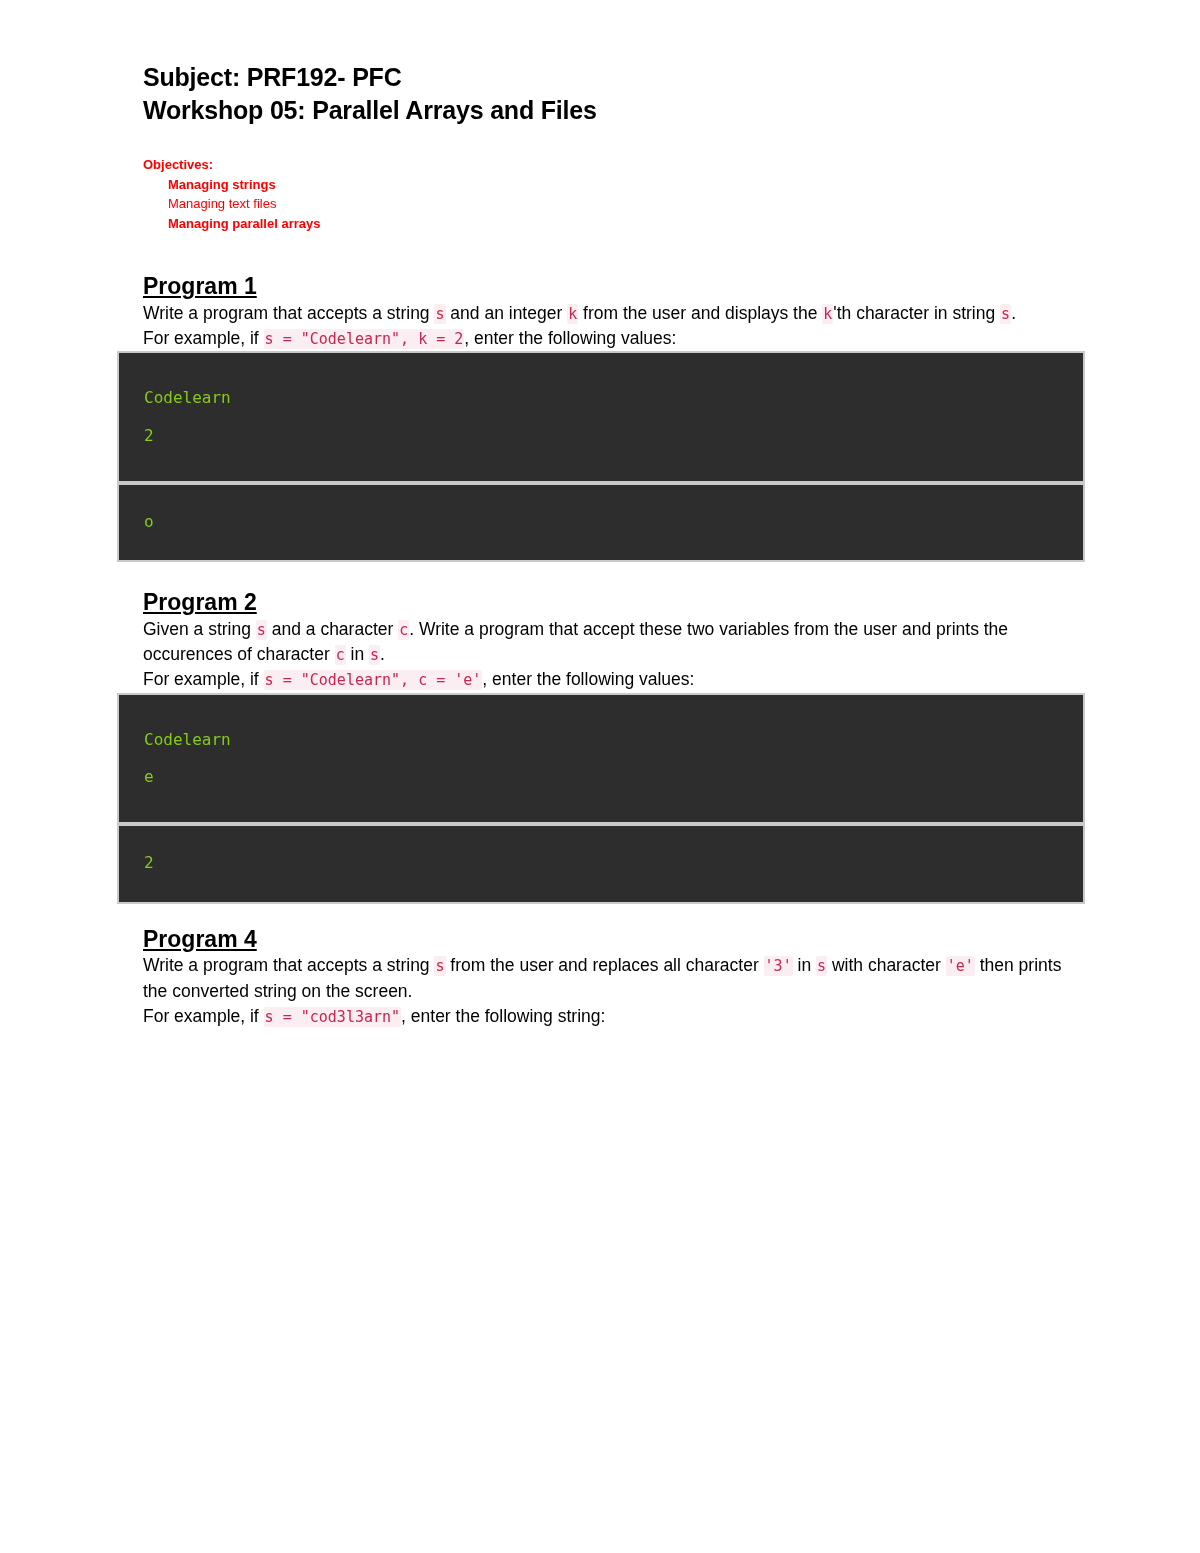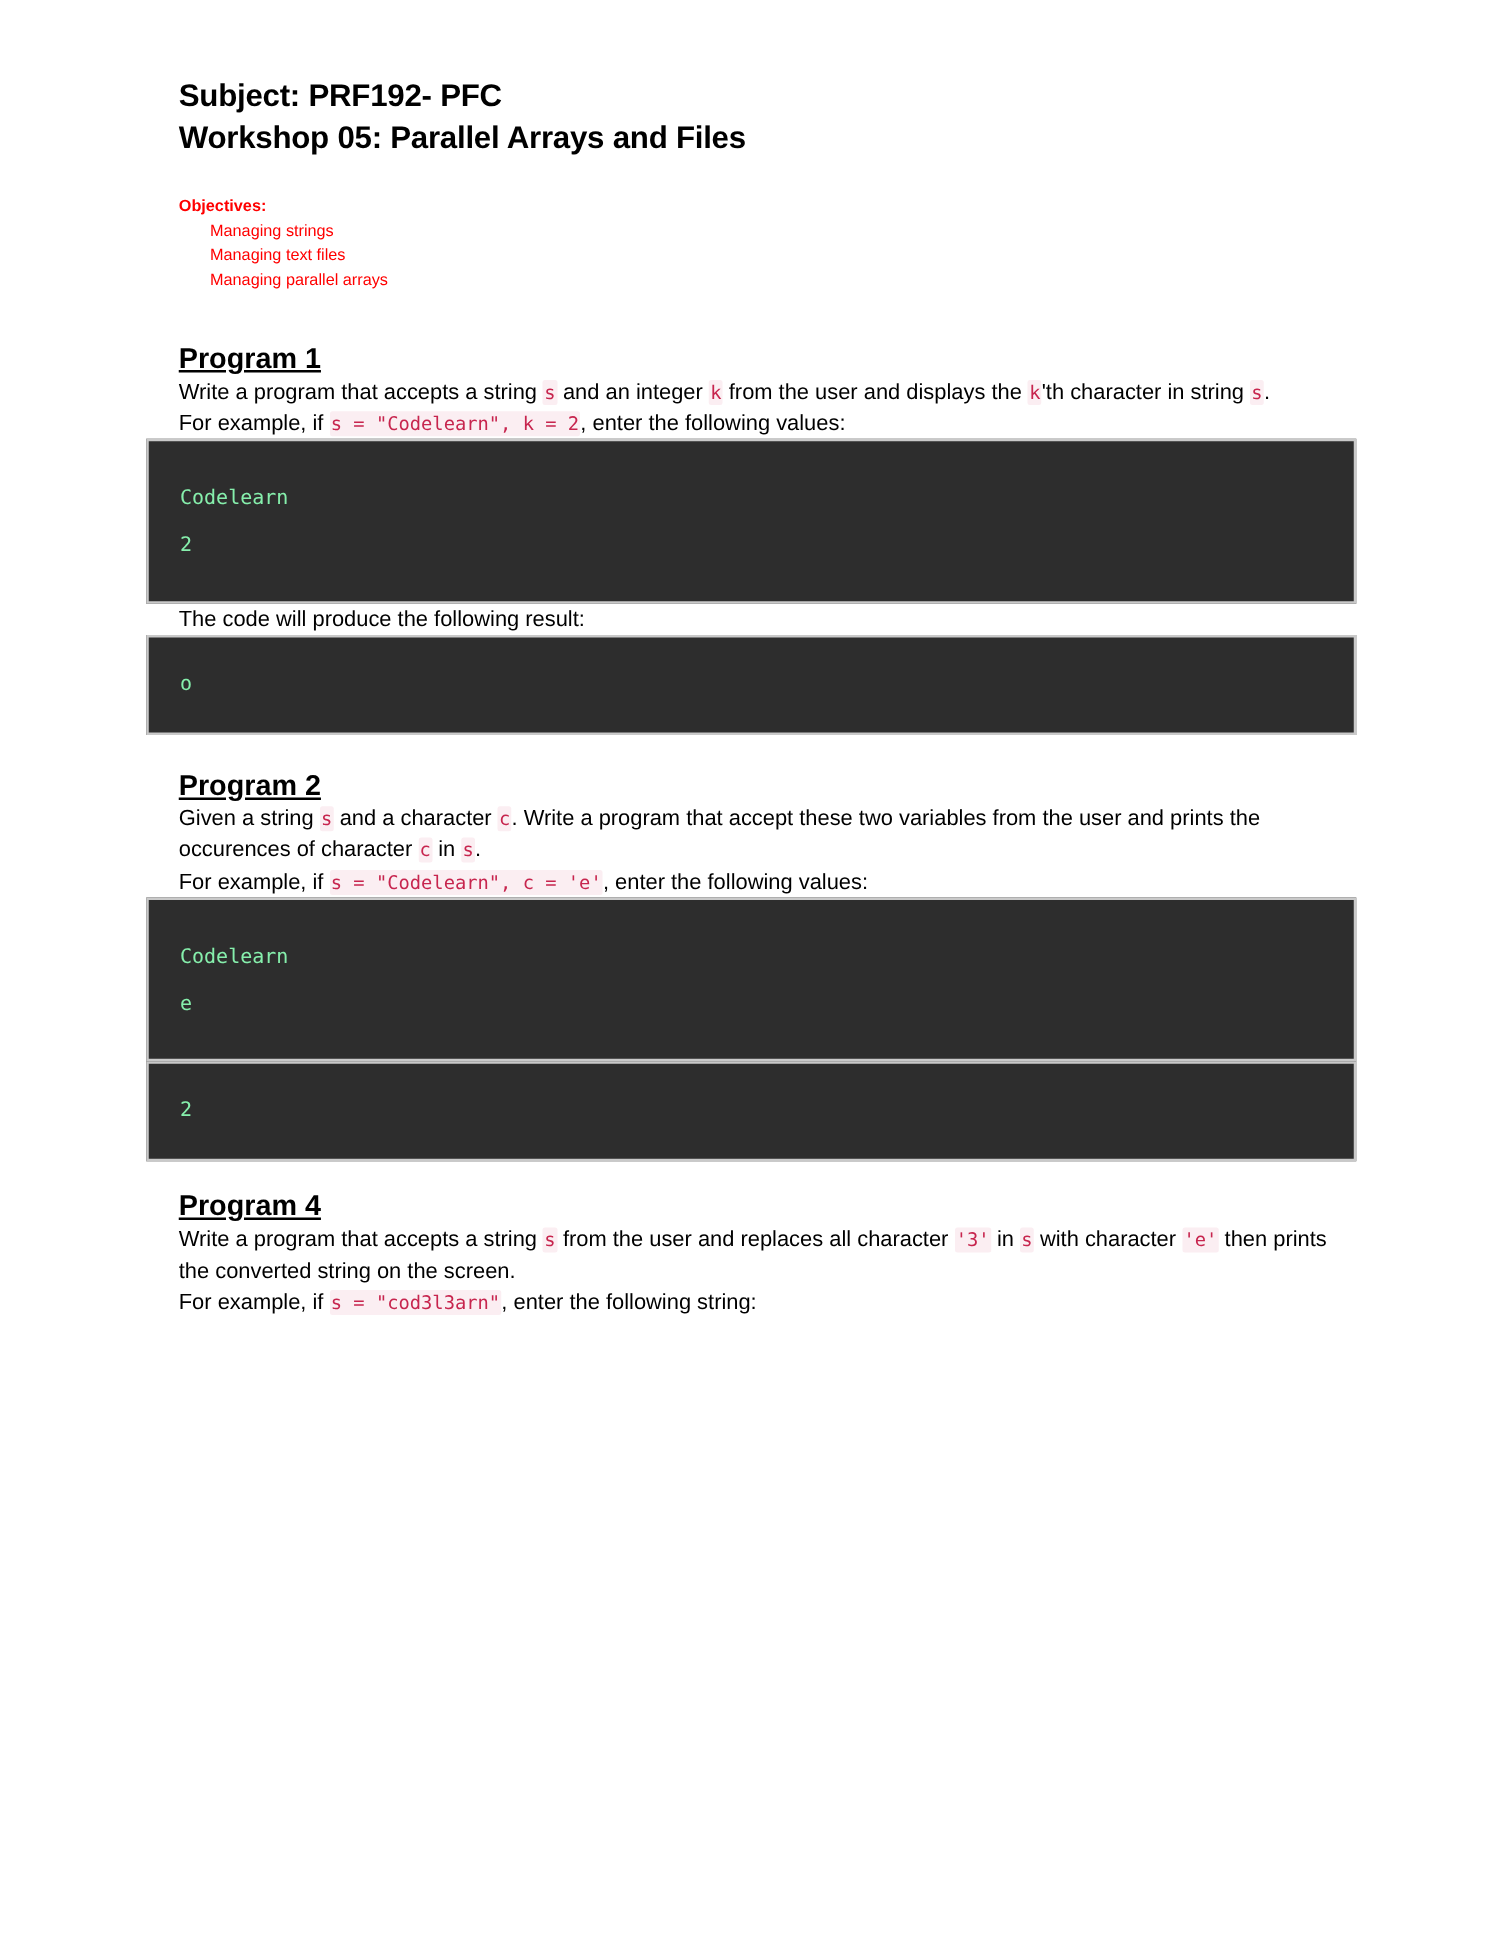--- a/index.html
+++ b/index.html
@@ -48,21 +48,21 @@
   .objectives {
     margin-top: 28px;
     color: #ff0000;
     font-size: 13px;
     line-height: 1.5;
   }
   .obj-head {
     font-weight: bold;
   }
   .obj-item {
-    font-weight: normal;
+    font-weight: bold;
     padding-left: 25px;
   }
   .obj-item.regular {
     font-weight: normal;
   }
 
   
   .prog-heading {
     font-size: 23px;
     font-weight: bold;
@@ -93,21 +93,21 @@
     background: #fbeef2;
     padding: 1px 1px;
     border-radius: 2px;
     white-space: pre;
   }
 
   
   pre.codeblock {
     font-family: "DejaVu Sans Mono", "Liberation Mono", monospace;
     font-size: 16px;
-    color: #86efac;
+    color: #84cc16;
     background: #2d2d2d;
     border: 2px solid #c9c9c9;
     margin: 0;
     padding: 26px 22px 26px 25px;
     line-height: 2.35;
     white-space: pre;
     box-sizing: border-box;
     width: 968px;
   }
   pre.codeblock.single {
@@ -141,23 +141,20 @@
       <div class="prog-heading prog-1-head">Program 1</div>
 
       <p class="body gap-sm"><span>Write a program that accepts a string </span><code class="inline">s</code><span> and an integer </span><code class="inline">k</code><span> from the user and displays the </span><code class="inline">k</code><span>'th character in string </span><code class="inline">s</code><span>.</span></p>
 
       <p class="body gap-md"><span>For example, if </span><code class="inline">s = "Codelearn", k = 2</code><span>, enter the following values:</span></p>
     </div>
 
     <pre class="codeblock cb-gap-a">Codelearn
 2</pre>
 
-    <div class="inner">
-      <p class="body gap-b cb-gap-b">The code will produce the following result:</p>
-    </div>
 
     <pre class="codeblock single cb-gap-b">o</pre>
 
     <div class="inner">
 
       <div class="prog-heading prog-2-head">Program 2</div>
 
       <p class="body gap-lg"><span>Given a string </span><code class="inline">s</code><span> and a character </span><code class="inline">c</code><span>. Write a program that accept these two variables from the user and prints the occurences of character </span><code class="inline">c</code><span> in </span><code class="inline">s</code><span>.</span></p>
 
       <p class="body gap-md"><span>For example, if </span><code class="inline">s = "Codelearn", c = 'e'</code><span>, enter the following values:</span></p>

